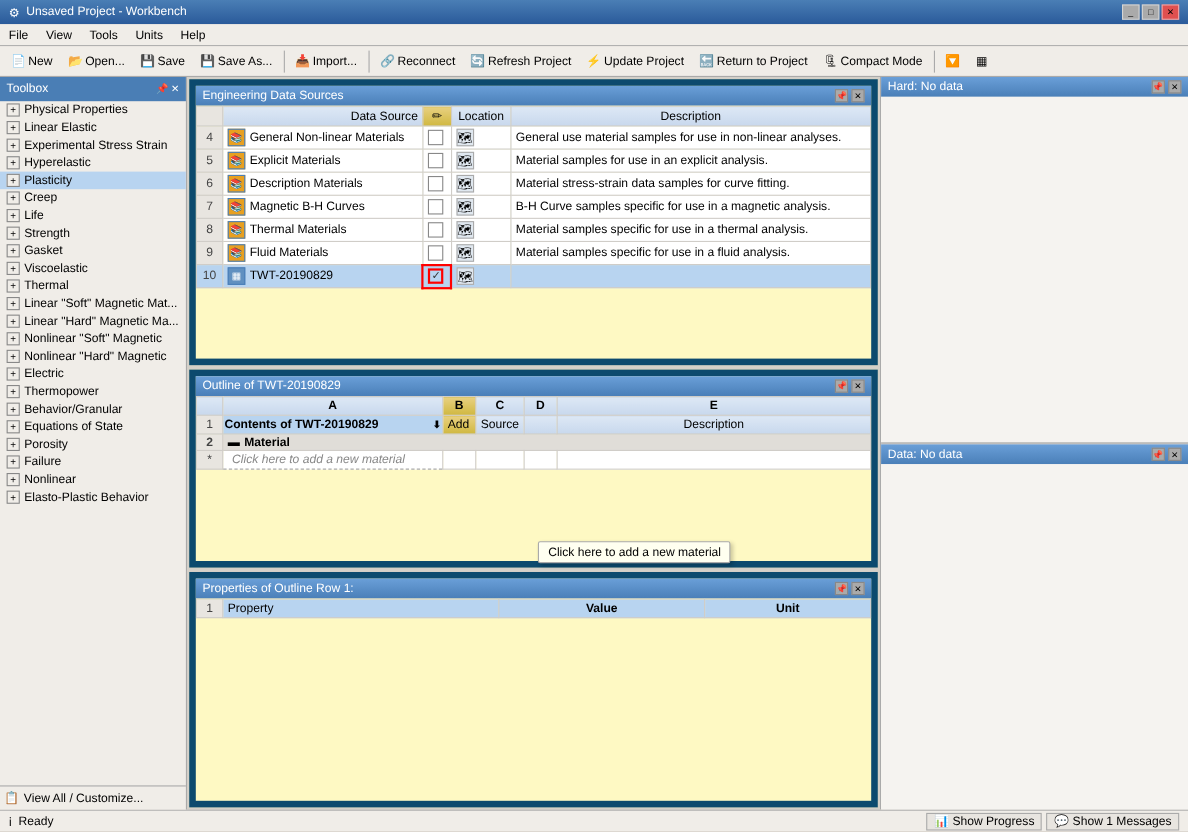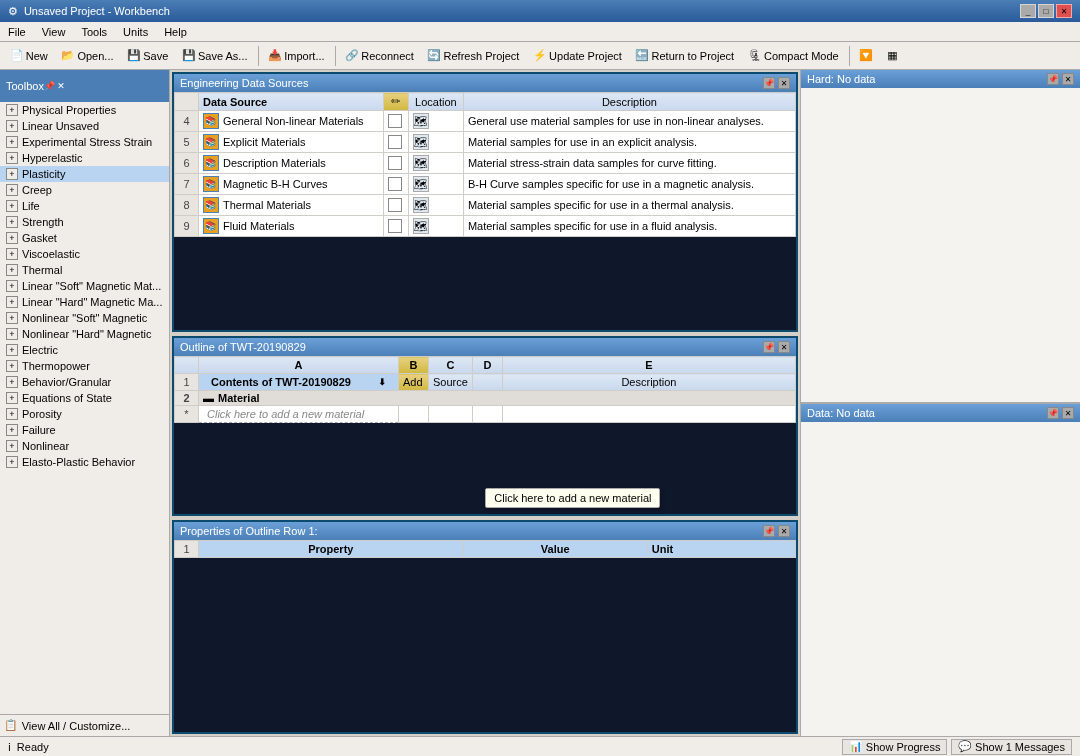--- a/index.html
+++ b/index.html
@@ -19,29 +19,29 @@
     
     #toolbar { background: #f0ede8; height: 28px; display: flex; align-items: center; padding: 2px 4px; border-bottom: 1px solid #aaa; gap: 2px; }
     .tb-btn { display: flex; align-items: center; gap: 2px; padding: 2px 5px; border: 1px solid transparent; cursor: pointer; height: 22px; background: transparent; }
     .tb-sep { width: 1px; background: #aaa; height: 20px; margin: 0 2px; }
     
     
     #main { display: flex; height: calc(756px - 22px - 20px - 28px - 20px); }
     
     
     #toolbox { width: 170px; background: #f0ede8; border-right: 1px solid #aaa; display: flex; flex-direction: column; }
-    #toolbox-header { background: #4a7eb5; color: white; padding: 2px 6px; display: flex; align-items: center; height: 32px; }
+    #toolbox-header { background: #4a7eb5; color: white; padding: 2px 6px; display: flex; justify-content: space-between; align-items: center; height: 22px; }
     #toolbox-content { flex: 1; overflow-y: auto; }
     .toolbox-item { display: flex; align-items: center; gap: 4px; padding: 2px 6px; cursor: pointer; }
     .toolbox-item.highlighted { background: #b8d4f0; }
     .expand-icon { width: 12px; height: 12px; border: 1px solid #888; background: #f0ede8; display: flex; align-items: center; justify-content: center; font-size: 9px; flex-shrink: 0; }
     #toolbox-footer { border-top: 1px solid #aaa; padding: 4px; display: flex; align-items: center; gap: 4px; cursor: pointer; }
     
     
-    .panel { border: 2px solid #0c4a6e; background: #0f172a; margin: 2px; }
+    .panel { border: 6px solid #0c4a6e; background: #fef9c3; margin: 2px; }
     .panel-header { background: linear-gradient(to bottom, #6a9fd8, #4a7fb8); color: white; padding: 2px 6px; display: flex; justify-content: space-between; align-items: center; height: 18px; }
     .panel-header .panel-controls { display: flex; gap: 3px; align-items: center; }
     .panel-ctrl-btn { width: 12px; height: 12px; background: #aaa; border: 1px solid #888; cursor: pointer; font-size: 8px; display: flex; align-items: center; justify-content: center; color: black; }
     
     
     .data-table { width: 100%; border-collapse: collapse; font-size: 11px; }
     .data-table th, .data-table td { border: 1px solid #d0cdc8; padding: 2px 4px; }
     .data-table th { background: linear-gradient(to bottom, #dde8f5, #c8d8ed); text-align: center; }
     .data-table td { background: white; }
     .data-table .row-num { background: #e8e5e0; text-align: center; width: 24px; color: #444; }
@@ -163,21 +163,21 @@
         <span style="cursor:pointer;font-size:9px;">✕</span>
       </div>
     </div>
     <div id="toolbox-content">
       <div class="toolbox-item">
         <div class="expand-icon">+</div>
         <span>Physical Properties</span>
       </div>
       <div class="toolbox-item">
         <div class="expand-icon">+</div>
-        <span>Linear Unsaved</span>
+        <span>Linear Elastic</span>
       </div>
       <div class="toolbox-item">
         <div class="expand-icon">+</div>
         <span>Experimental Stress Strain</span>
       </div>
       <div class="toolbox-item">
         <div class="expand-icon">+</div>
         <span>Hyperelastic</span>
       </div>
       <div class="toolbox-item highlighted">
@@ -273,21 +273,21 @@
             <div class="panel-ctrl-btn">📌</div>
             <div class="panel-ctrl-btn">✕</div>
           </div>
         </div>
         <div style="overflow:auto;height:calc(100% - 18px);">
           <table class="data-table" style="width:100%;">
             <thead>
 
               <tr>
                 <td class="row-num"></td>
-                <td style="background:linear-gradient(to bottom,#dde8f5,#c8d8ed);text-align:left;font-weight:bold;">
+                <td style="background:linear-gradient(to bottom,#dde8f5,#c8d8ed);text-align:right;font-weight:normal;">
                   <span>Data Source</span>
                 </td>
                 <td style="background:linear-gradient(to bottom,#e8d080,#d0b840);text-align:center;">✏</td>
                 <td style="background:linear-gradient(to bottom,#dde8f5,#c8d8ed);text-align:center;">
                   <span>Location</span>
                 </td>
                 <td style="background:linear-gradient(to bottom,#dde8f5,#c8d8ed);text-align:center;">
                   <span>Description</span>
                 </td>
               </tr>
@@ -381,20 +381,36 @@
                     <span>Fluid Materials</span>
                   </div>
                 </td>
                 <td style="text-align:center;">
                     <div class="unchecked-box"></div>
                   </td>
                 <td style="text-align:center;">
                     <div class="location-icon">🗺</div>
                   </td>
                 <td>Material samples specific for use in a fluid analysis.</td>
+              </tr>
+              <tr class="selected-row">
+                <td class="row-num">10</td>
+                <td>
+                  <div style="display:flex;align-items:center;gap:4px;">
+                    <div class="icon-box icon-grid">▦</div>
+                    <span>TWT-20190829</span>
+                  </div>
+                </td>
+                <td style="text-align:center;border:2px solid red !important;">
+                  <div class="checked-box">✓</div>
+                </td>
+                <td style="text-align:center;">
+                    <div class="location-icon">🗺</div>
+                  </td>
+                <td></td>
               </tr>
             </tbody>
           </table>
         </div>
       </div>
 
       <div class="panel" style="height:180px;position:relative;" id="outline-relative">
         <div class="panel-header">
           <span>Outline of TWT-20190829</span>
           <div class="panel-controls">
@@ -408,21 +424,21 @@
               <tr>
                 <th style="width:24px;"></th>
                 <th style="width:200px;">A</th>
                 <th style="width:30px;background:linear-gradient(to bottom,#e8d080,#d0b840);">B</th>
                 <th style="width:30px;">C</th>
                 <th style="width:30px;">D</th>
                 <th>E</th>
               </tr>
               <tr>
                 <td class="row-num">1</td>
-                <td style="background:#b8d4f0;font-weight:bold;padding:2px 12px;">
+                <td style="background:#b8d4f0;font-weight:bold;padding:2px 1px;">
                   <div style="display:flex;align-items:center;justify-content:space-between;">
                     <span>Contents of TWT-20190829</span>
                     <span style="font-size:9px;">⬇</span>
                   </div>
                 </td>
                 <td style="background:linear-gradient(to bottom,#e8d080,#d0b840);text-align:left;">
                   <span>Add</span>
                 </td>
                 <td style="background:linear-gradient(to bottom,#dde8f5,#c8d8ed);text-align:center;">
                   <span>Source</span>
@@ -471,27 +487,27 @@
           <div class="panel-controls">
             <div class="panel-ctrl-btn">📌</div>
             <div class="panel-ctrl-btn">✕</div>
           </div>
         </div>
         <div style="overflow:auto;height:calc(100% - 18px);">
           <table class="data-table" style="width:100%;">
             <thead>
               <tr>
                 <td class="row-num">1</td>
-                <td style="background:#b8d4f0;font-weight:bold;text-align:center;margin-left:11px;">
+                <td style="background:#b8d4f0;font-weight:normal;text-align:left;margin-left:11px;">
                   <span>Property</span>
                 </td>
                 <td style="background:#b8d4f0;font-weight:bold;text-align:center;">
                   <span>Value</span>
                 </td>
-                <td style="background:#b8d4f0;font-weight:bold;text-align:left;">
+                <td style="background:#b8d4f0;font-weight:bold;text-align:center;">
                   <span>Unit</span>
                 </td>
               </tr>
             </thead>
             <tbody>
             </tbody>
           </table>
         </div>
       </div>
 

